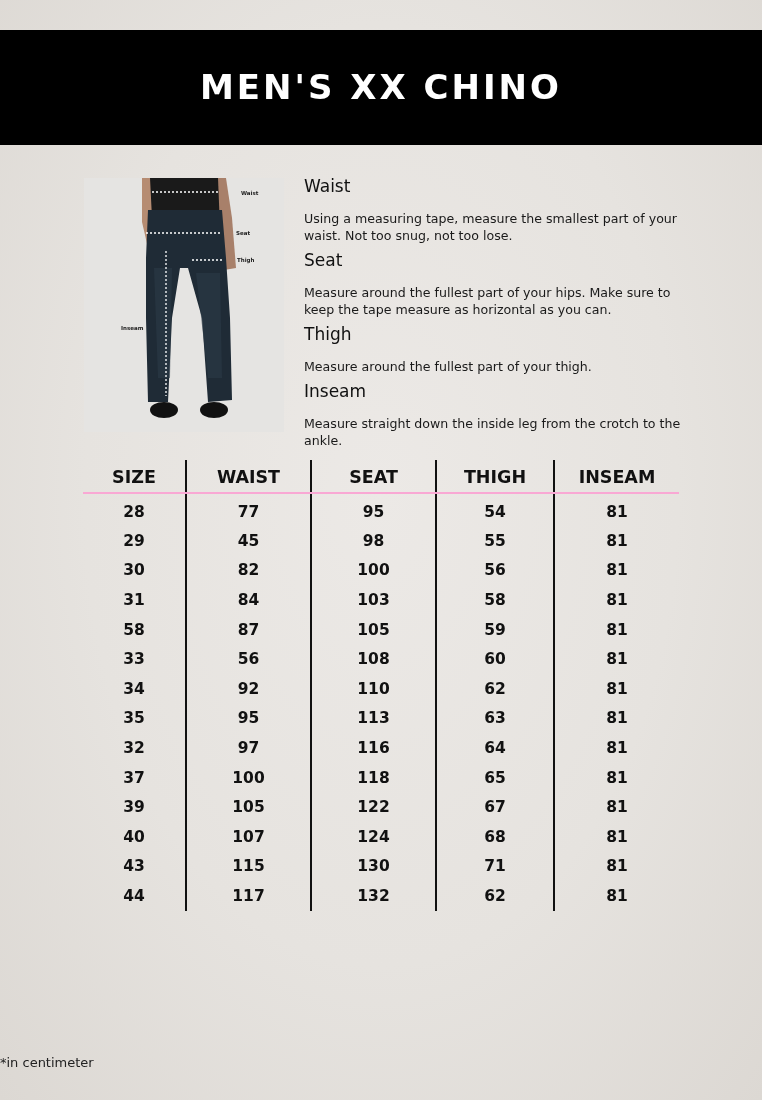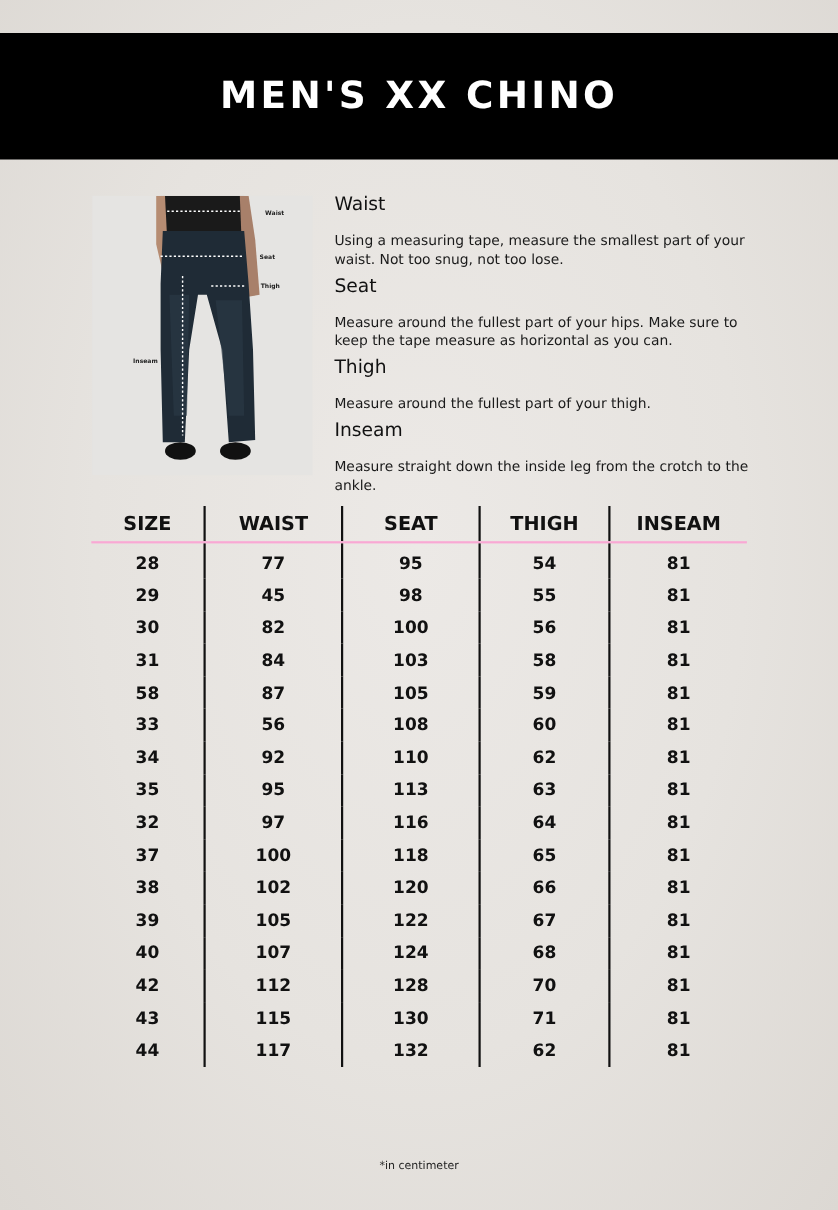--- a/index.html
+++ b/index.html
@@ -43,22 +43,22 @@
     }
     .size-table td {
       font-family: "DejaVu Sans", sans-serif; font-weight: bold; font-size: 15.5px;
       text-align: center; height: 29.6px;
     }
     .size-table th + th, .size-table td + td { border-left: 2px solid #111; }
     .size-table tbody tr:first-child td { padding-top: 4px; height: 33px; }
     .col0 { width: 103px; } .col1 { width: 125px; } .col2 { width: 125px; }
     .col3 { width: 118px; } .col4 { width: 125px; }
     .footnote {
-      position: absolute; left: 0; width: 762px; top: 1055px; text-align: center;
-      font-family: "DejaVu Sans", sans-serif; font-size: 10px; color: #222;
+      position: absolute; left: 0; width: 762px; top: 1055px; text-align: left;
+      font-family: "DejaVu Sans", sans-serif; font-size: 13px; color: #222;
     }
   </style>
 </head>
 <body>
 
 <div class="banner">
   <span>MEN'S XX CHINO</span>
 </div>
 
 <div class="photo">
@@ -180,48 +180,34 @@
         <td>81</td>
       </tr>
       <tr>
         <td>37</td>
         <td>100</td>
         <td>118</td>
         <td>65</td>
         <td>81</td>
       </tr>
       <tr>
-        <td>38</td>
-        <td>102</td>
-        <td>120</td>
-        <td>66</td>
-        <td>81</td>
-      </tr>
-      <tr>
         <td>39</td>
         <td>105</td>
         <td>122</td>
         <td>67</td>
         <td>81</td>
       </tr>
       <tr>
         <td>40</td>
         <td>107</td>
         <td>124</td>
         <td>68</td>
         <td>81</td>
       </tr>
       <tr>
-        <td>42</td>
-        <td>112</td>
-        <td>128</td>
-        <td>70</td>
-        <td>81</td>
-      </tr>
-      <tr>
         <td>43</td>
         <td>115</td>
         <td>130</td>
         <td>71</td>
         <td>81</td>
       </tr>
       <tr>
         <td>44</td>
         <td>117</td>
         <td>132</td>

